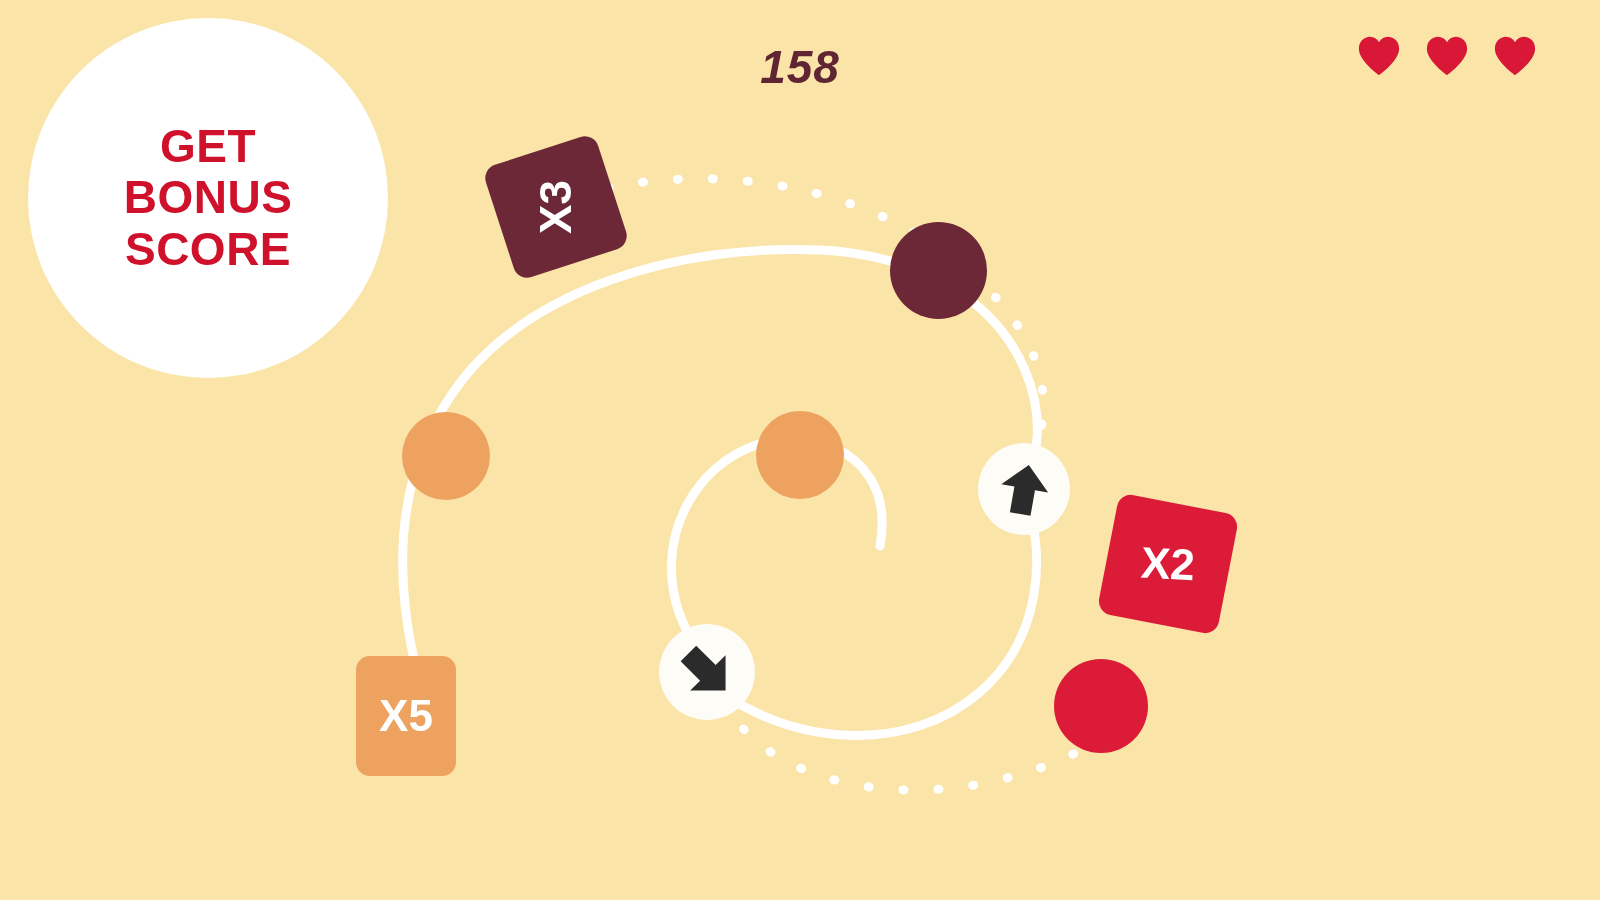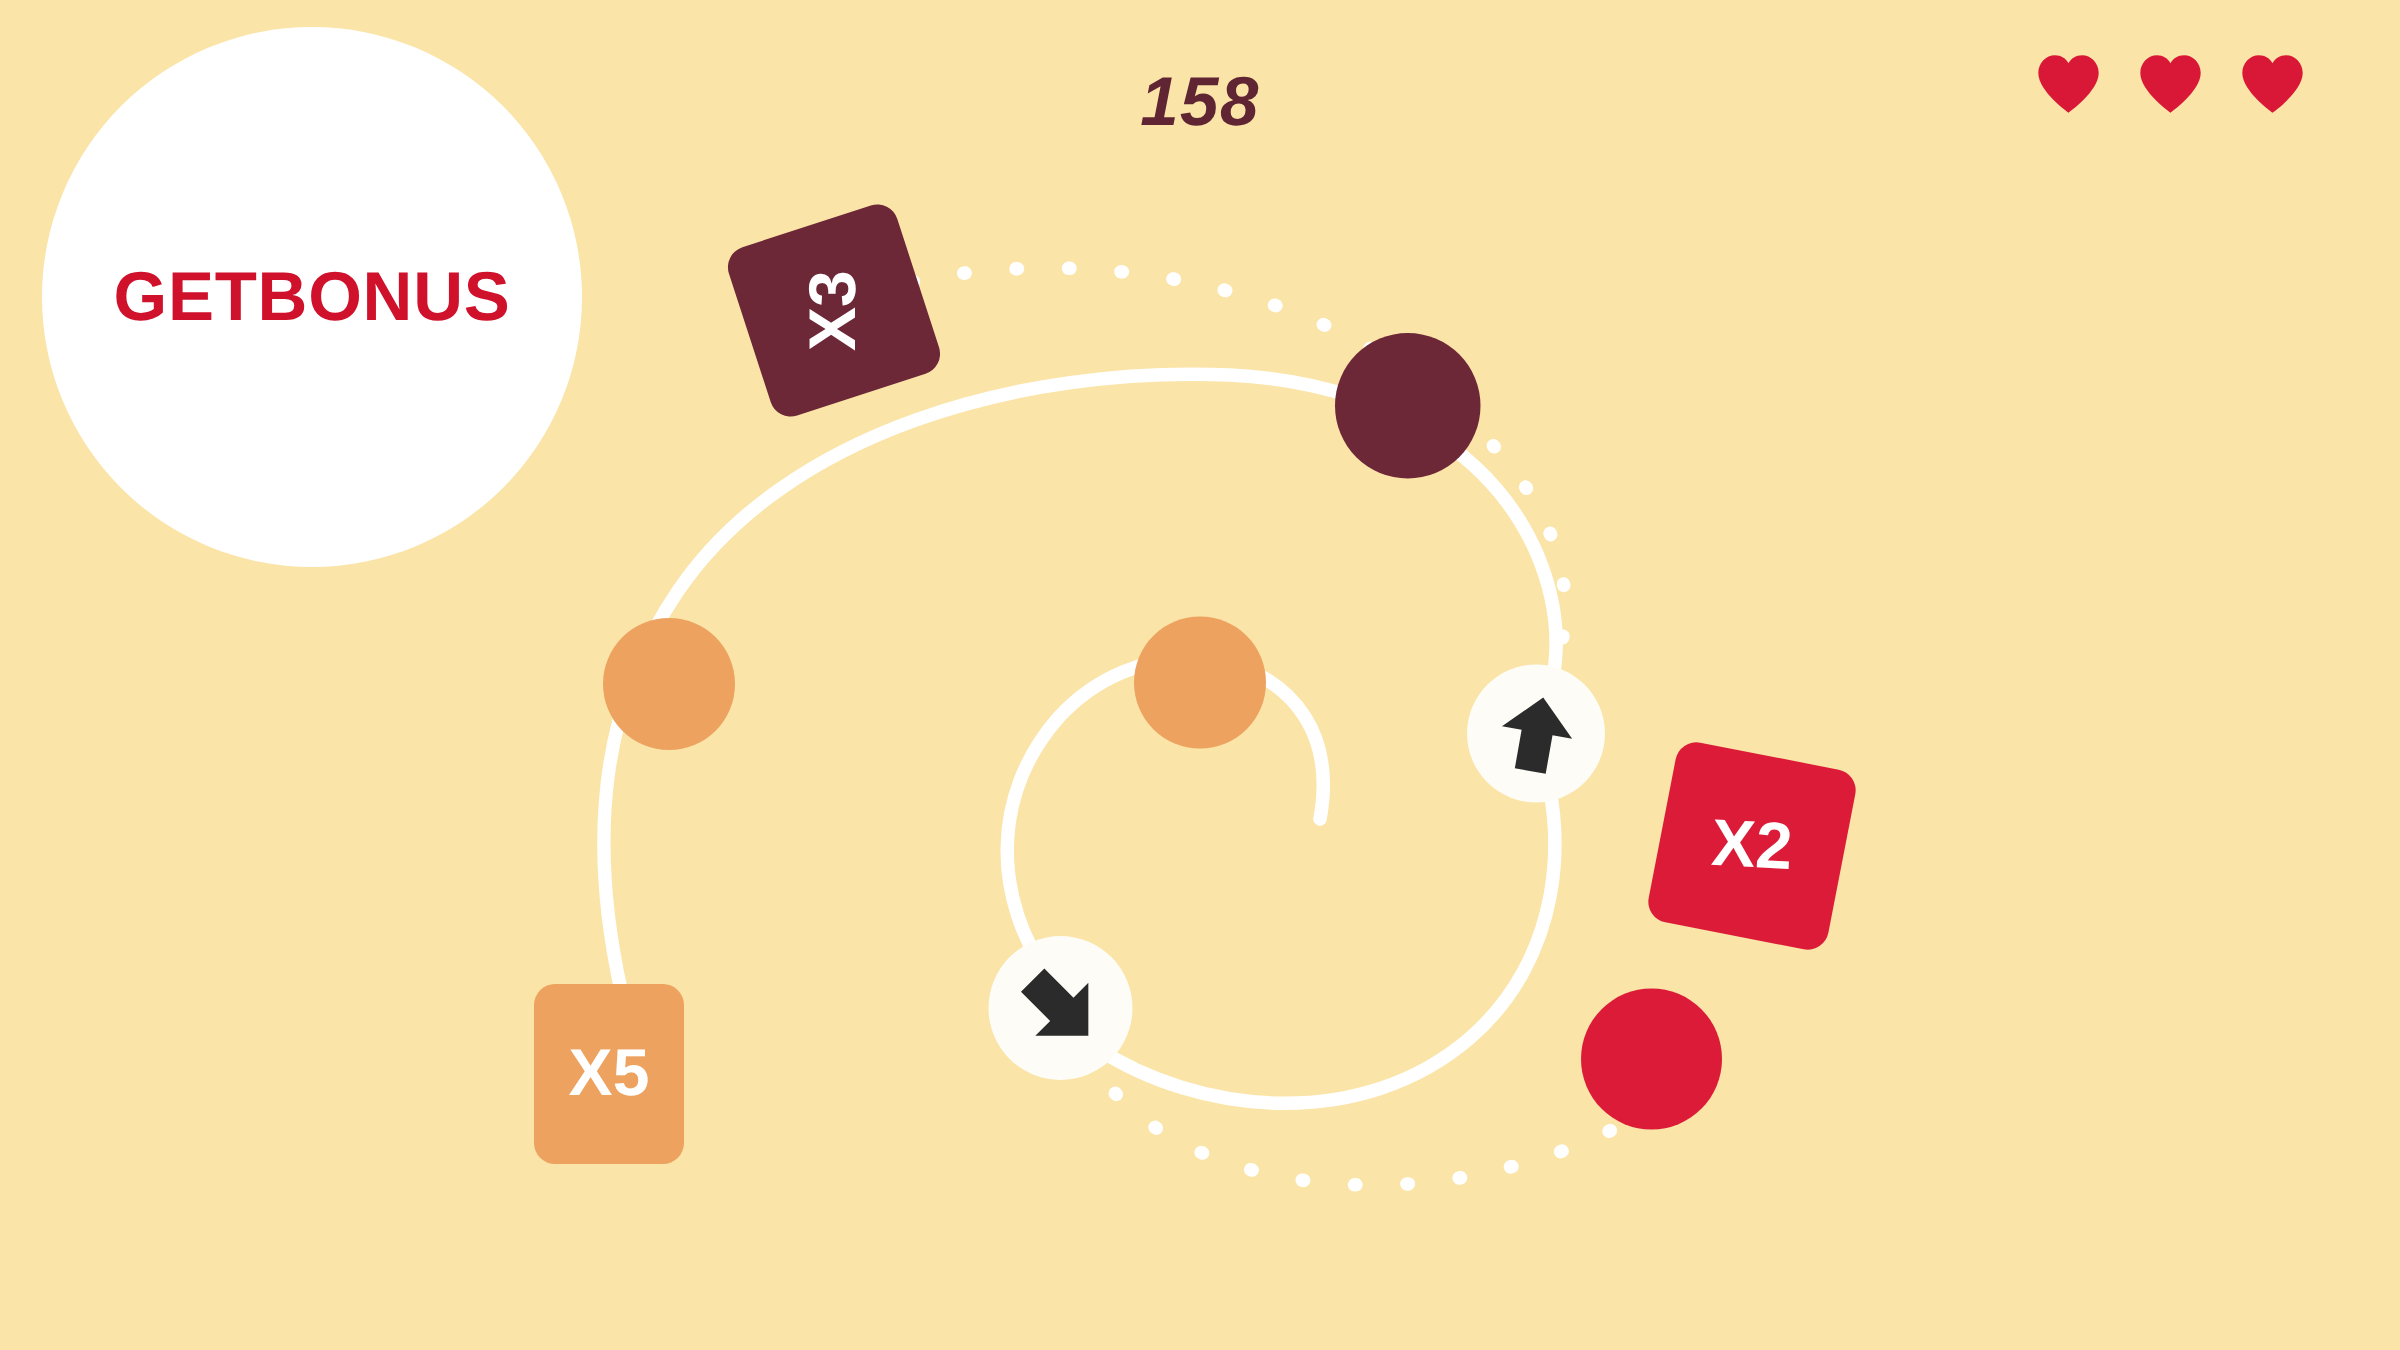--- a/index.html
+++ b/index.html
@@ -33,20 +33,21 @@
   
   #bonus-bubble {
     position: absolute;
     left: 28px;
     top: 18px;
     width: 360px;
     height: 360px;
     border-radius: 50%;
     background: #ffffff;
     display: flex;
+    flex-direction: column;
     align-items: center;
     justify-content: center;
     line-height: 1.12;
   }
   #bonus-bubble .bline {
     color: #d0112b;
     font-size: 46px;
     font-weight: bold;
     letter-spacing: 0.5px;
     text-align: center;
@@ -134,20 +135,21 @@
 
     <path d="M 700 652
              C 662 600, 660 530, 706 478
              C 756 424, 838 428, 870 478
              C 884 500, 884 524, 880 546" fill="none" stroke="#ffffff" stroke-width="9" stroke-linecap="round"></path>
   </svg>
 
   <div id="bonus-bubble" class="no-select">
     <span class="bline">GET</span>
     <span class="bline">BONUS</span>
+    <span class="bline">SCORE</span>
   </div>
 
   <div id="score" class="no-select">
     <span id="score-value">158</span>
   </div>
 
   <div id="lives">
     <svg class="heart-icon" viewBox="0 0 24 22">
       <path d="M12 21 C12 21 1.5 13.6 1.5 7.2 C1.5 3.6 4.2 1 7.3 1 C9.4 1 11.1 2.1 12 3.8 C12.9 2.1 14.6 1 16.7 1 C19.8 1 22.5 3.6 22.5 7.2 C22.5 13.6 12 21 12 21 Z" fill="#d91736"></path>
     </svg>

